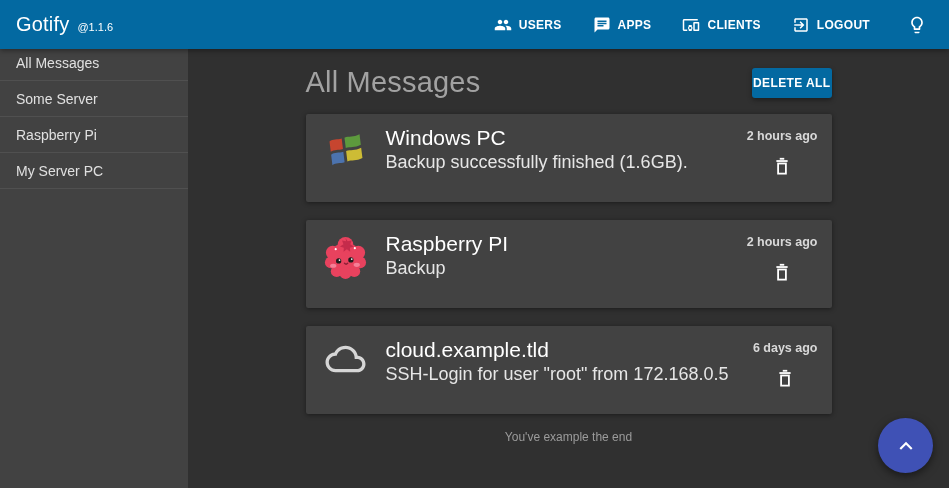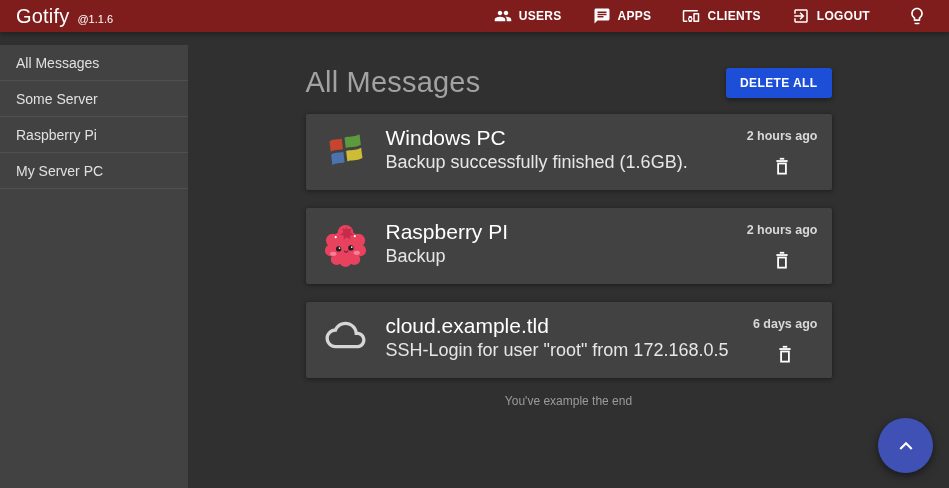--- a/index.html
+++ b/index.html
@@ -6,22 +6,22 @@
   html,body { margin:0; padding:0; }
   body {
     width:949px; height:488px; overflow:hidden; position:relative;
     background:#303030;
     font-family:"Liberation Sans", sans-serif;
     -webkit-font-smoothing:antialiased;
   }
 
   
   .appbar {
-    position:absolute; top:0; left:0; right:0; height:32px;
-    background:#7f1d1d; color:#fff;
+    position:absolute; top:0; left:0; right:0; height:49px;
+    background:#0369a1; color:#fff;
     display:flex; align-items:center;
     padding:0 18px 0 16px;
     box-shadow:0 2px 5px rgba(0,0,0,.35);
     z-index:5;
   }
   .brand { display:flex; align-items:baseline; gap:8px; }
   .brand-title { font-size:20px; font-weight:400; letter-spacing:.2px; }
   .brand-version { font-size:11px; font-weight:normal; }
   .appbar-spacer { flex:1; }
   .nav { display:flex; align-items:center; gap:27px; }
@@ -55,30 +55,30 @@
     position:absolute; top:45px; left:188px; right:0; bottom:0;
     background:#303030; overflow:hidden; z-index:1;
   }
   .content { width:526px; margin:0 auto; padding-top:21px; }
   .content-header {
     display:flex; justify-content:space-between; align-items:center;
     margin-bottom:15px;
   }
   .page-title { margin:0; font-size:29px; font-weight:400; color:#a2a2a2; letter-spacing:.2px; }
   .delete-all-btn {
-    background:#1d4ed8; color:#fff; border:none; border-radius:3px;
+    background:#0369a1; color:#fff; border:none; border-radius:3px;
     font-family:inherit; font-size:12px; font-weight:bold; letter-spacing:.4px;
-    padding:8px 14px; cursor:pointer;
+    padding:8px 1px; cursor:pointer;
     box-shadow:0 2px 5px rgba(0,0,0,.4);
   }
 
   .card {
     background:#424242; border-radius:2px;
     box-shadow:0 1px 5px rgba(0,0,0,.45);
-    height:76px; margin-bottom:18px;
+    height:88px; margin-bottom:18px;
     display:flex; align-items:flex-start;
     padding:12px 14px 0 16px;
   }
   .card-icon { width:48px; flex:0 0 48px; margin-right:16px; margin-top:1px;
     display:flex; align-items:center; justify-content:center; }
   .card-body { flex:1; min-width:0; }
   .card-title { margin:0; font-size:21px; font-weight:400; color:#fff; line-height:24px; }
   .card-text { margin:5px 0 0; font-size:18px; color:#e6e6e6; line-height:15px; }
   .card-meta { display:flex; align-items:center; gap:13px; margin-top:3px;flex-direction:column; }
   .card-time { font-size:12.5px; font-weight:bold; color:#d8d8d8; white-space:nowrap; }

